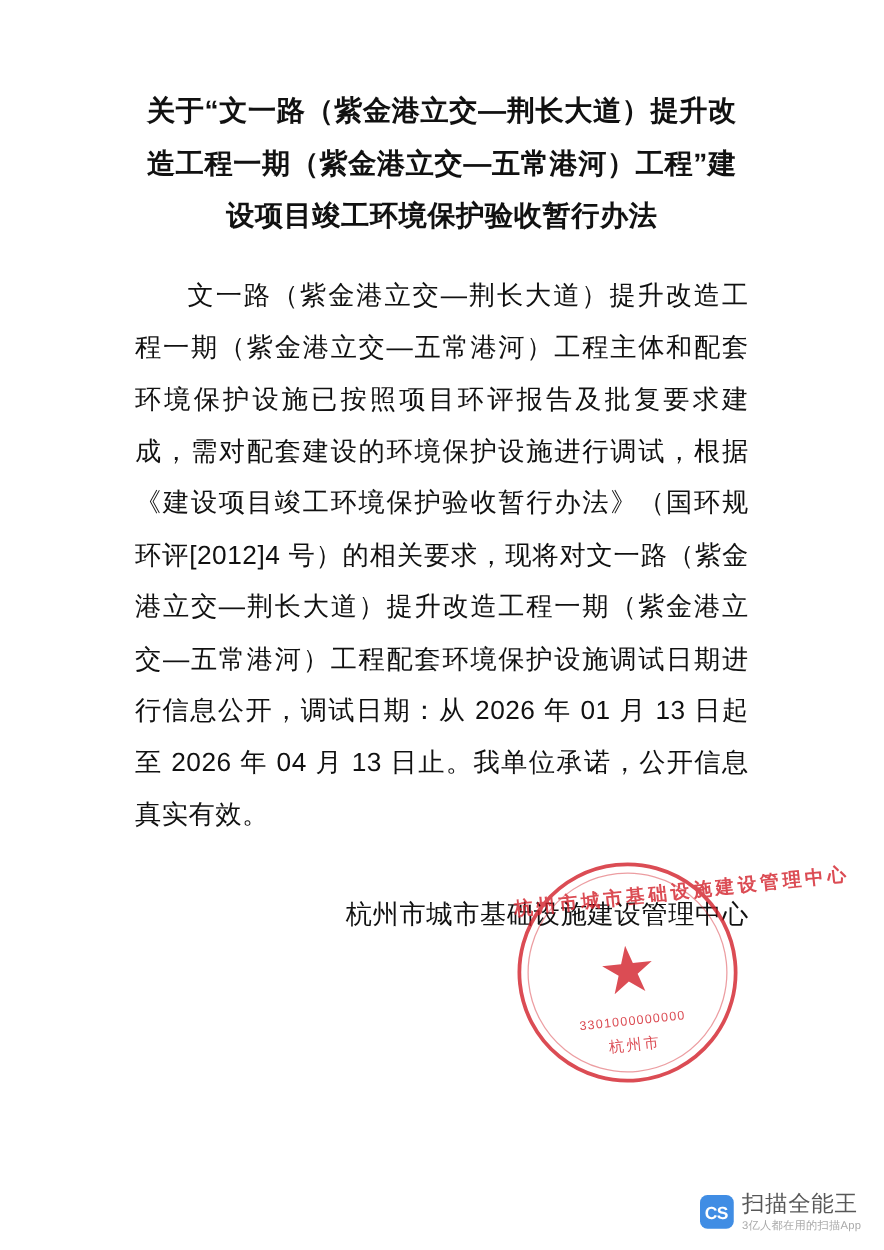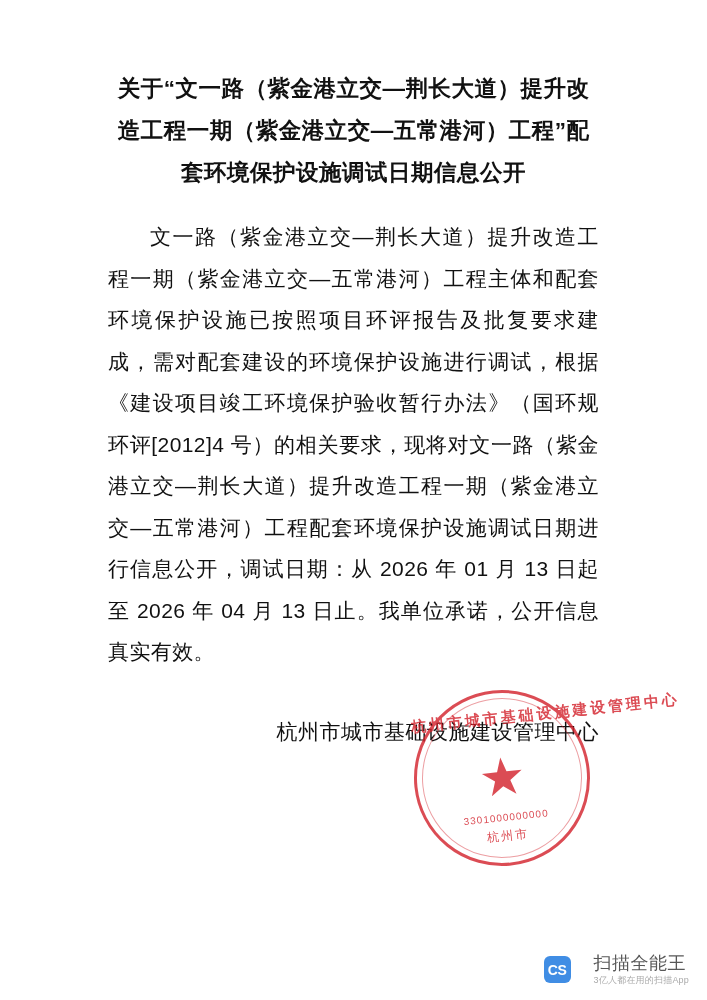--- a/index.html
+++ b/index.html
@@ -132,21 +132,21 @@
     letter-spacing: 1px;
     white-space: nowrap;
   }
   
   .watermark {
     position: absolute;
     right: 18px;
     bottom: 14px;
     display: flex;
     align-items: center;
-    gap: 23px;
+    gap: 7px;
     opacity: 0.85;
   }
   .wm-logo {
     width: 27px;
     height: 27px;
     border-radius: 6px;
     background: #1f7ae0;
     color: #ffffff;
     font-family: "Liberation Sans", sans-serif;
     font-size: 14px;
@@ -172,21 +172,21 @@
     font-size: 9px;
     color: #9a9a9a;
     letter-spacing: 0.2px;
   }
 </style>
 </head>
 <body>
 
 <div class="page">
 
-  <h1 class="doc-title">关于“文一路（紫金港立交—荆长大道）提升改造工程一期（紫金港立交—五常港河）工程”配套环境保护设施调试日期信息公开</h1>
+  <h1 class="doc-title">关于“文一路（紫金港立交—荆长大道）提升改造工程一期（紫金港立交—五常港河）工程”建设项目竣工环境保护验收暂行办法</h1>
 
   <div class="doc-body">
     <p class="doc-para">文一路（紫金港立交—荆长大道）提升改造工程一期（紫金港立交—五常港河）工程主体和配套环境保护设施已按照项目环评报告及批复要求建成，需对配套建设的环境保护设施进行调试，根据《建设项目竣工环境保护验收暂行办法》（国环规环评[2012]4 号）的相关要求，现将对文一路（紫金港立交—荆长大道）提升改造工程一期（紫金港立交—五常港河）工程配套环境保护设施调试日期进行信息公开，调试日期：从 2026 年 01 月 13 日起至 2026 年 04 月 13 日止。我单位承诺，公开信息真实有效。</p>
   </div>
 
   <div class="signature-block">
     <div class="sig-org">杭州市城市基础设施建设管理中心</div>
   </div>
 
   <div class="seal">

